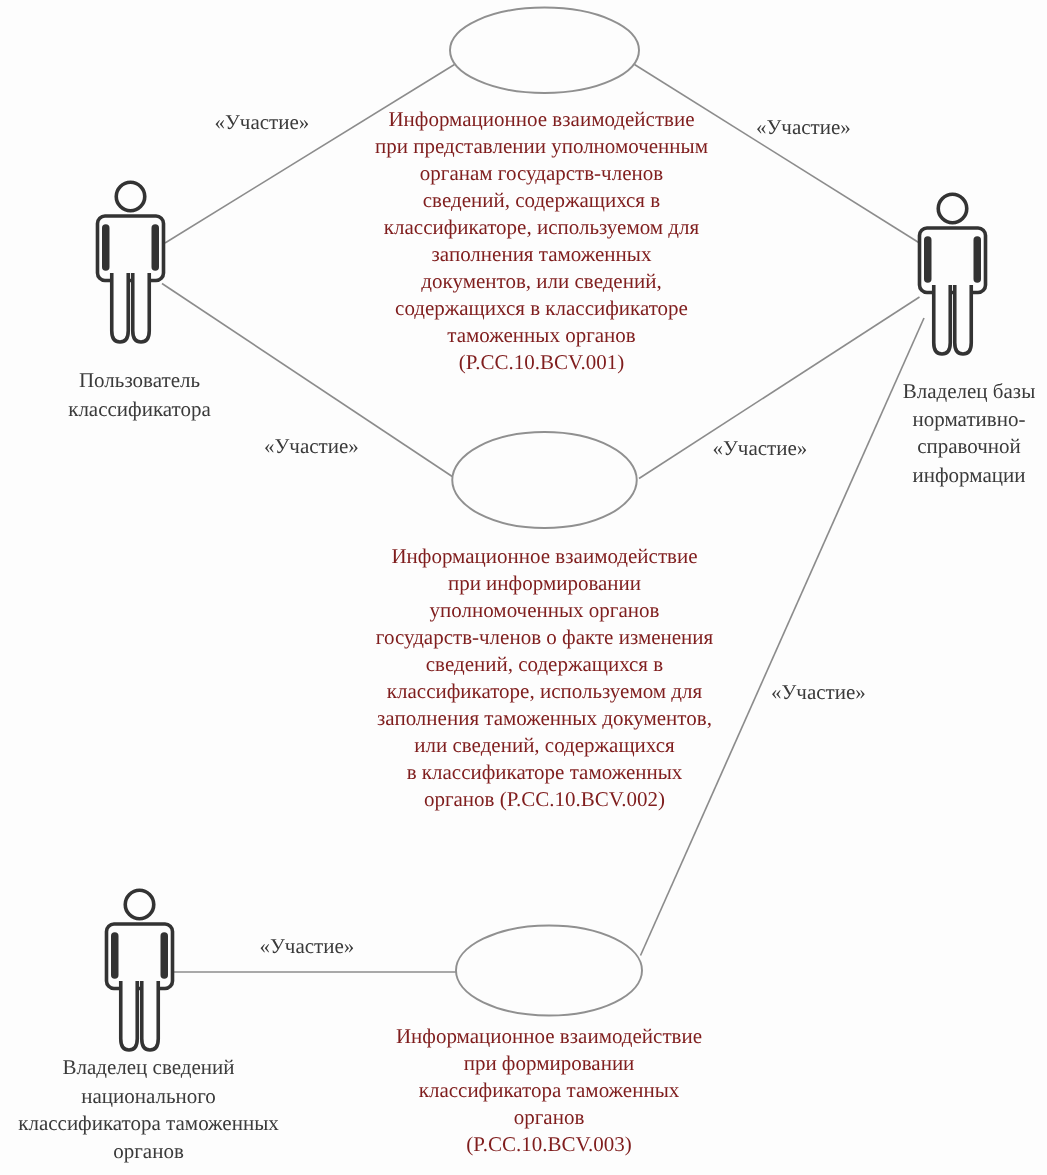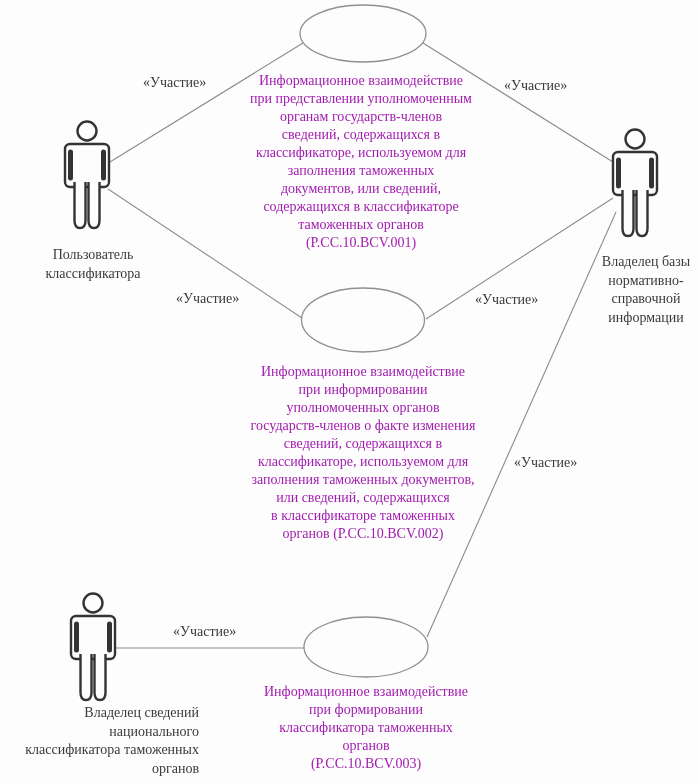--- a/index.html
+++ b/index.html
@@ -21,21 +21,21 @@
     left: 0;
     top: 0;
   }
   .uc-label {
     position: absolute;
     width: 300px;
     text-align: center;
     white-space: pre-line;
     font-size: 14px;
     line-height: 18px;
-    color: #a21caf;
+    color: #7f1d1d;
   }
   .actor-label {
     position: absolute;
     width: 200px;
     text-align: center;
     white-space: pre-line;
     font-size: 14px;
     line-height: 18.5px;
     color: #3a3a3a;
   }
@@ -108,21 +108,21 @@
 классификатора таможенных
 органов
 (P.CC.10.BCV.003)</div>
 
   <div class="actor-label" style="left:-7px; top:246px;">Пользователь
 классификатора</div>
   <div class="actor-label" style="left:546px; top:253px;">Владелец базы
 нормативно-
 справочной
 информации</div>
-  <div class="actor-label" style="left:-1px; top:704px;text-align:right;">Владелец сведений
+  <div class="actor-label" style="left:-1px; top:704px;">Владелец сведений
 национального
 классификатора таможенных
 органов</div>
 
   <div class="part-label" style="left:143px; top:75px;">«Участие»</div>
   <div class="part-label" style="left:504px; top:78px;">«Участие»</div>
   <div class="part-label" style="left:176px; top:291px;">«Участие»</div>
   <div class="part-label" style="left:475px; top:292px;">«Участие»</div>
   <div class="part-label" style="left:514px; top:455px;">«Участие»</div>
   <div class="part-label" style="left:173px; top:624px;">«Участие»</div>

